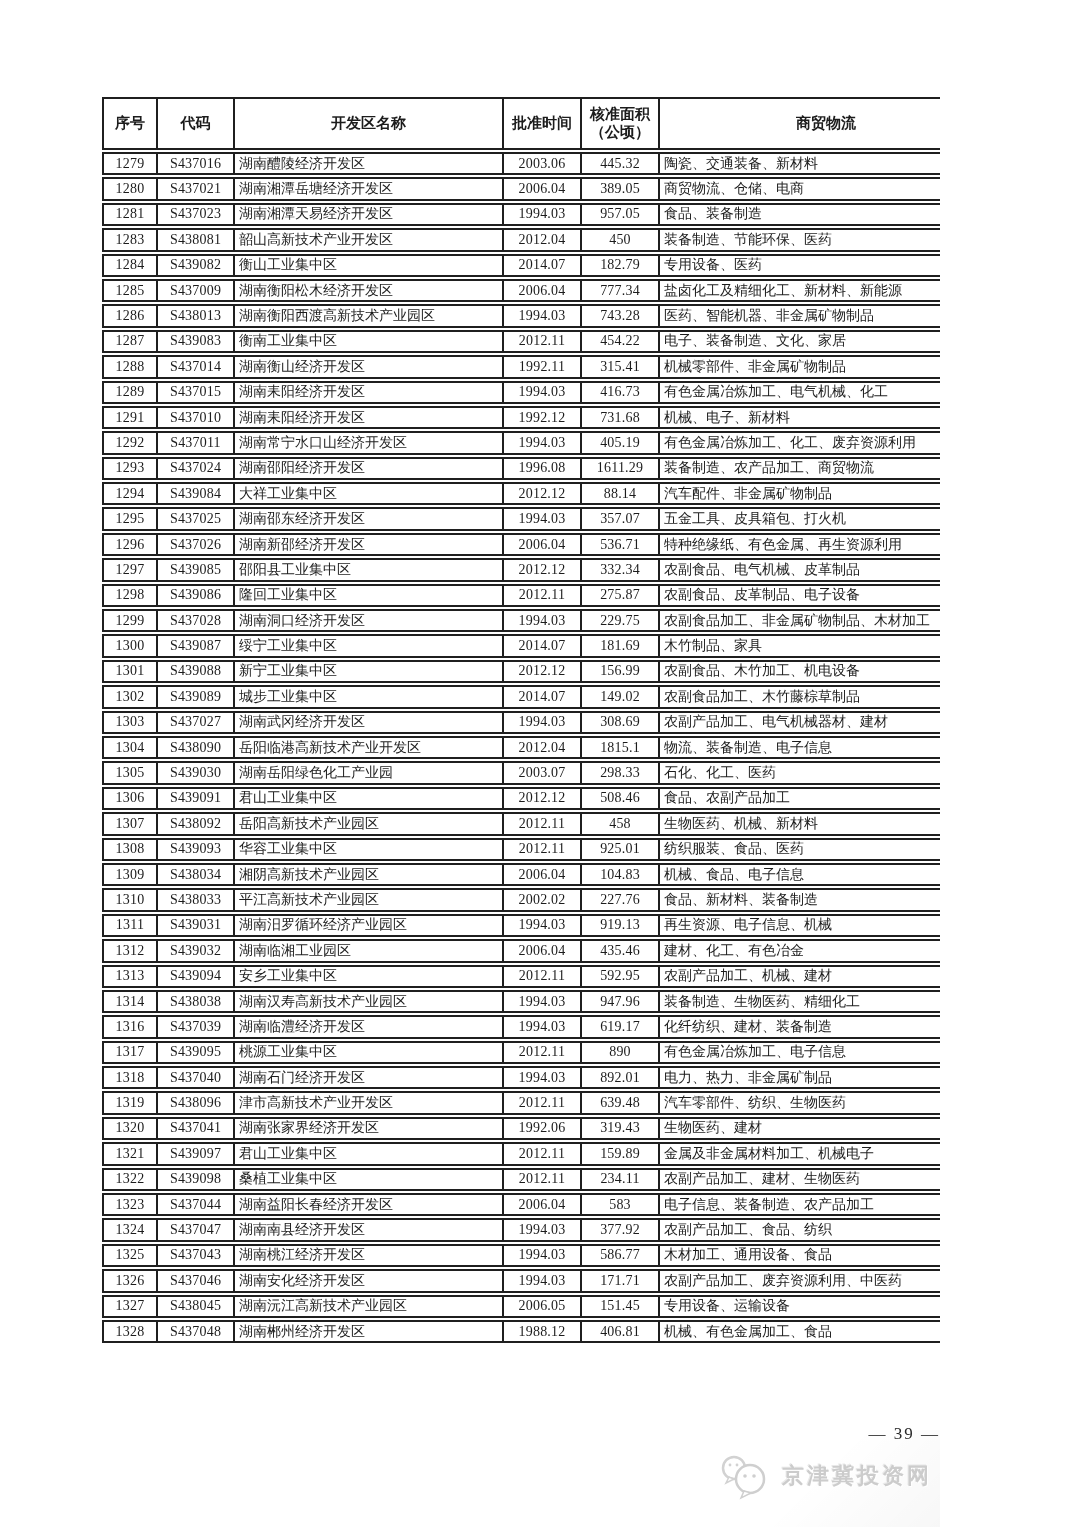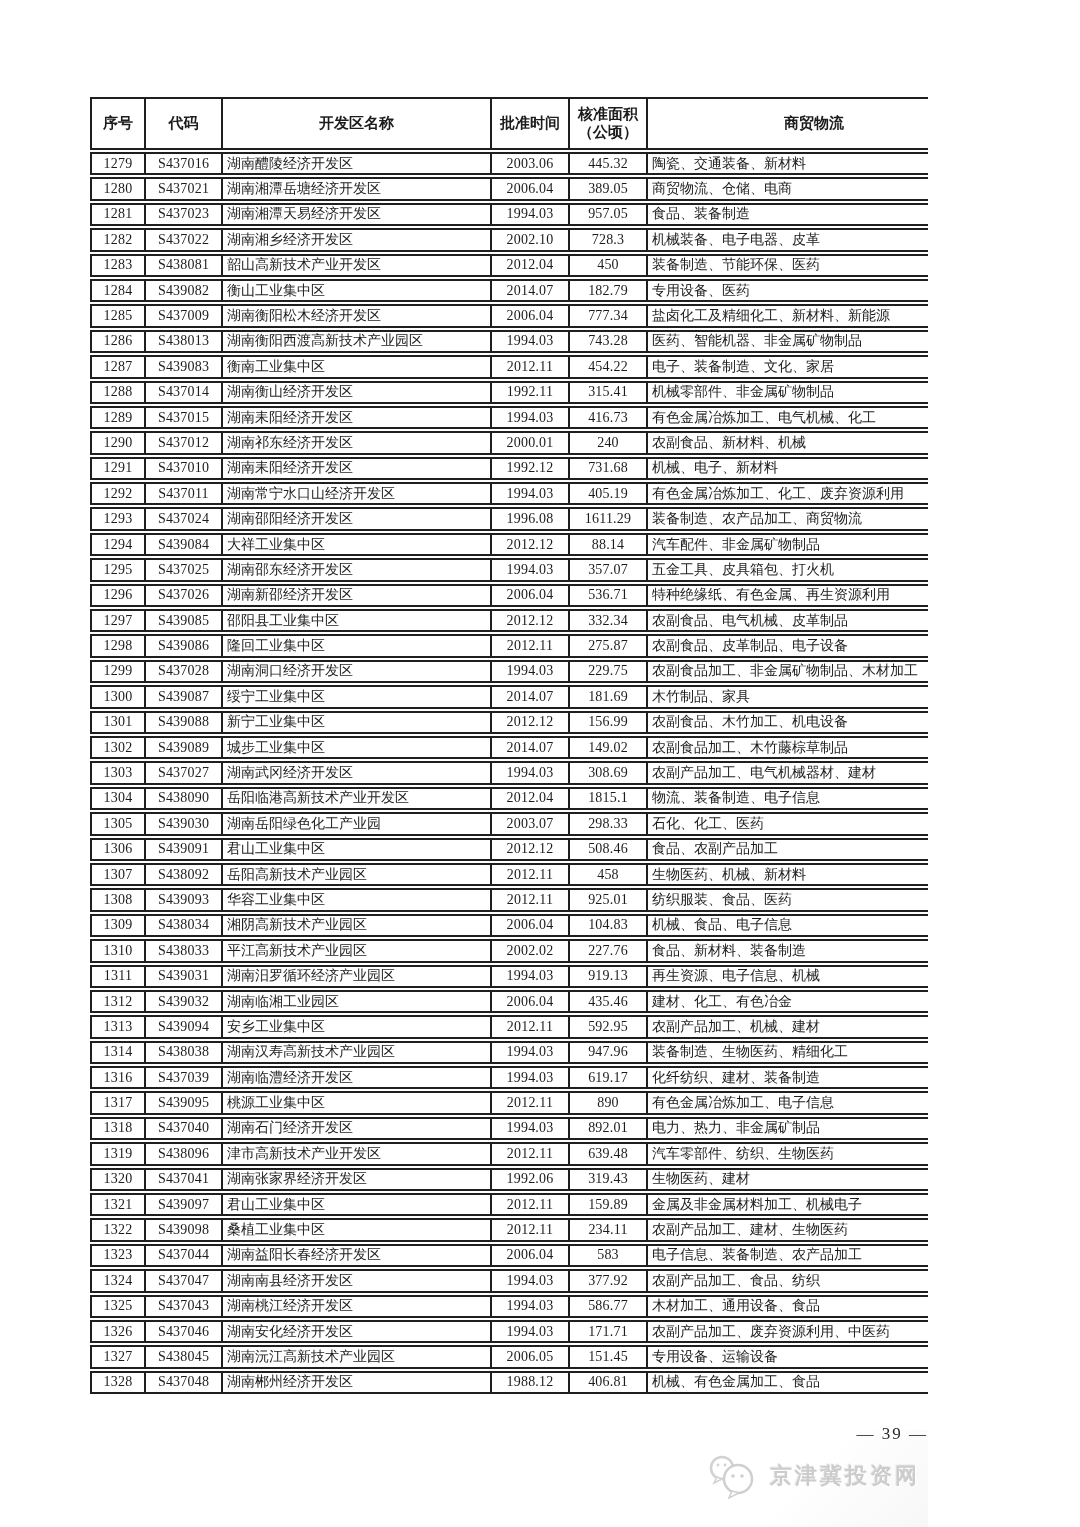--- a/index.html
+++ b/index.html
@@ -7,20 +7,21 @@
   body {
     font-family: "Liberation Serif", "DejaVu Serif", serif;
     color: #1c1c1c;
   }
   .page {
     position: relative;
     width: 928px;
     height: 1527px;
     background: #ffffff;
     overflow: hidden;
+    margin-left: 12px;
   }
   .doc-table {
     position: absolute;
     left: 90px;
     top: 97px;
     width: 892px;
   }
   .grid-row {
     display: grid;
     grid-template-columns: 54px 77px 269px 78px 78px 1fr;
@@ -131,28 +132,20 @@
 
     <div class="grid-row trow">
       <div class="cell-seq">1281</div>
       <div class="cell-code">S437023</div>
       <div class="cell-name">湖南湘潭天易经济开发区</div>
       <div class="cell-date">1994.03</div>
       <div class="cell-area">957.05</div>
       <div class="cell-industry">食品、装备制造</div>
     </div>
 
-    <div class="grid-row trow">
-      <div class="cell-seq">1282</div>
-      <div class="cell-code">S437022</div>
-      <div class="cell-name">湖南湘乡经济开发区</div>
-      <div class="cell-date">2002.10</div>
-      <div class="cell-area">728.3</div>
-      <div class="cell-industry">机械装备、电子电器、皮革</div>
-    </div>
 
     <div class="grid-row trow">
       <div class="cell-seq">1283</div>
       <div class="cell-code">S438081</div>
       <div class="cell-name">韶山高新技术产业开发区</div>
       <div class="cell-date">2012.04</div>
       <div class="cell-area">450</div>
       <div class="cell-industry">装备制造、节能环保、医药</div>
     </div>
 
@@ -203,28 +196,20 @@
 
     <div class="grid-row trow">
       <div class="cell-seq">1289</div>
       <div class="cell-code">S437015</div>
       <div class="cell-name">湖南耒阳经济开发区</div>
       <div class="cell-date">1994.03</div>
       <div class="cell-area">416.73</div>
       <div class="cell-industry">有色金属冶炼加工、电气机械、化工</div>
     </div>
 
-    <div class="grid-row trow">
-      <div class="cell-seq">1290</div>
-      <div class="cell-code">S437012</div>
-      <div class="cell-name">湖南祁东经济开发区</div>
-      <div class="cell-date">2000.01</div>
-      <div class="cell-area">240</div>
-      <div class="cell-industry">农副食品、新材料、机械</div>
-    </div>
 
     <div class="grid-row trow">
       <div class="cell-seq">1291</div>
       <div class="cell-code">S437010</div>
       <div class="cell-name">湖南耒阳经济开发区</div>
       <div class="cell-date">1992.12</div>
       <div class="cell-area">731.68</div>
       <div class="cell-industry">机械、电子、新材料</div>
     </div>
 

